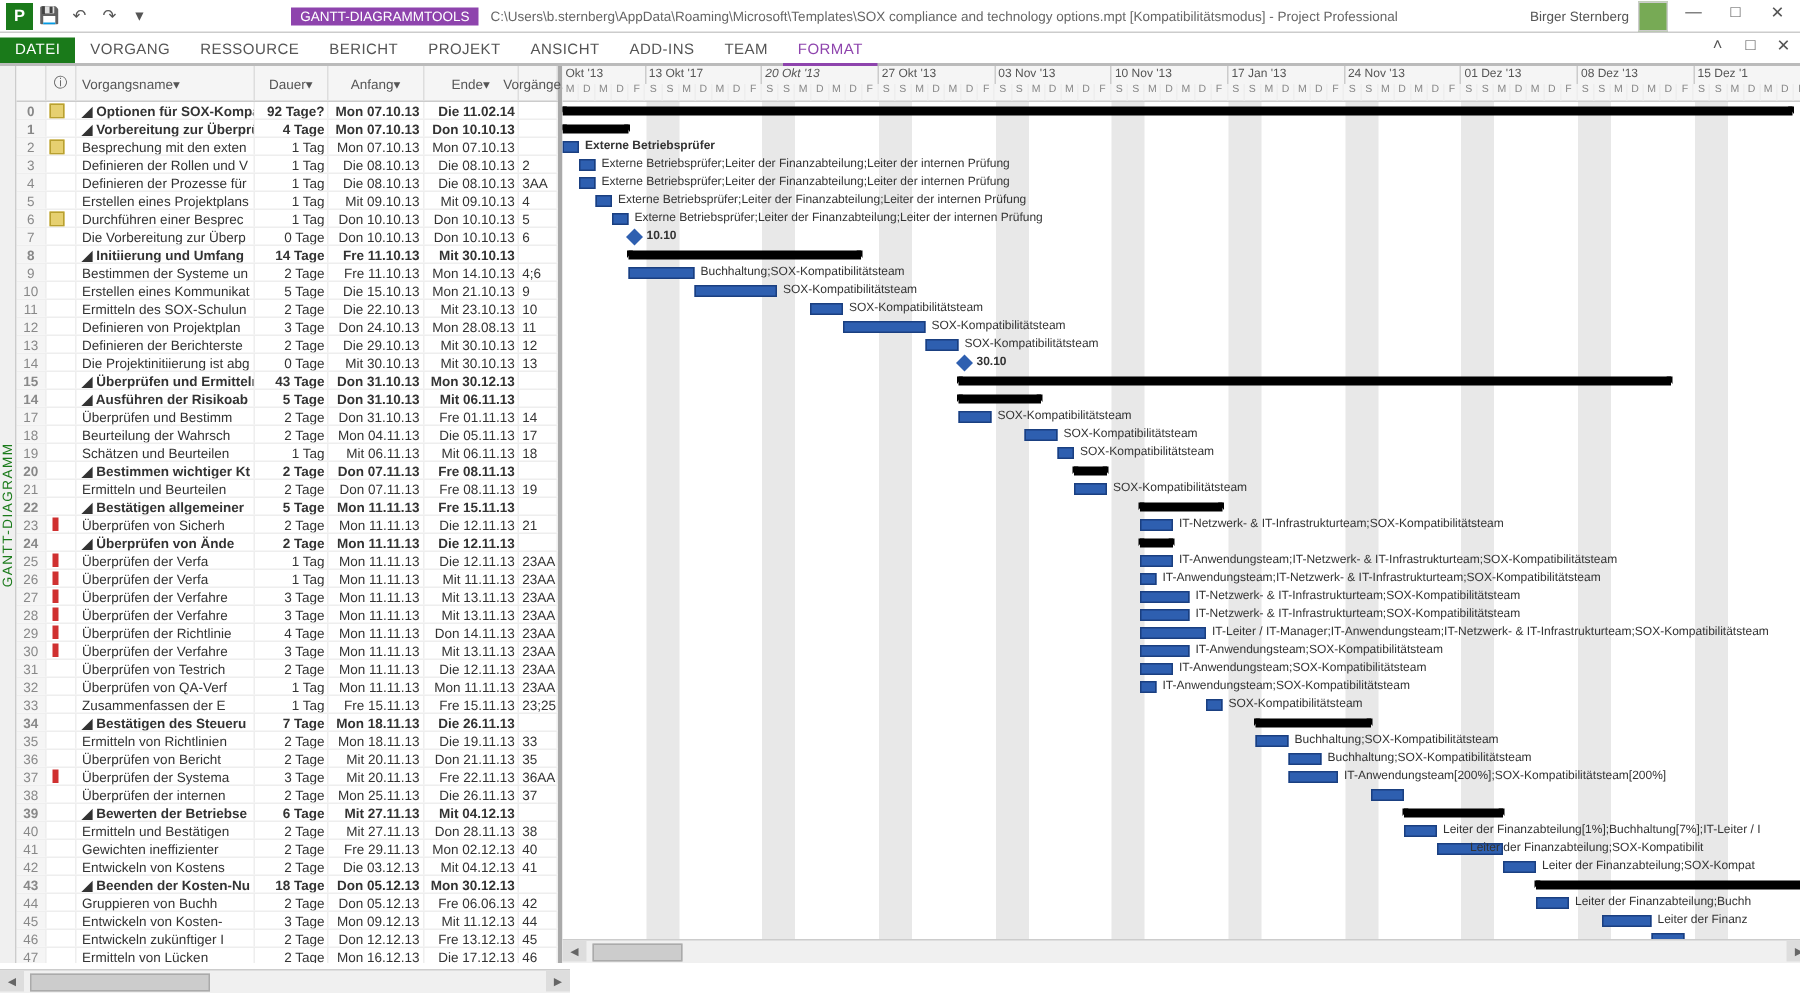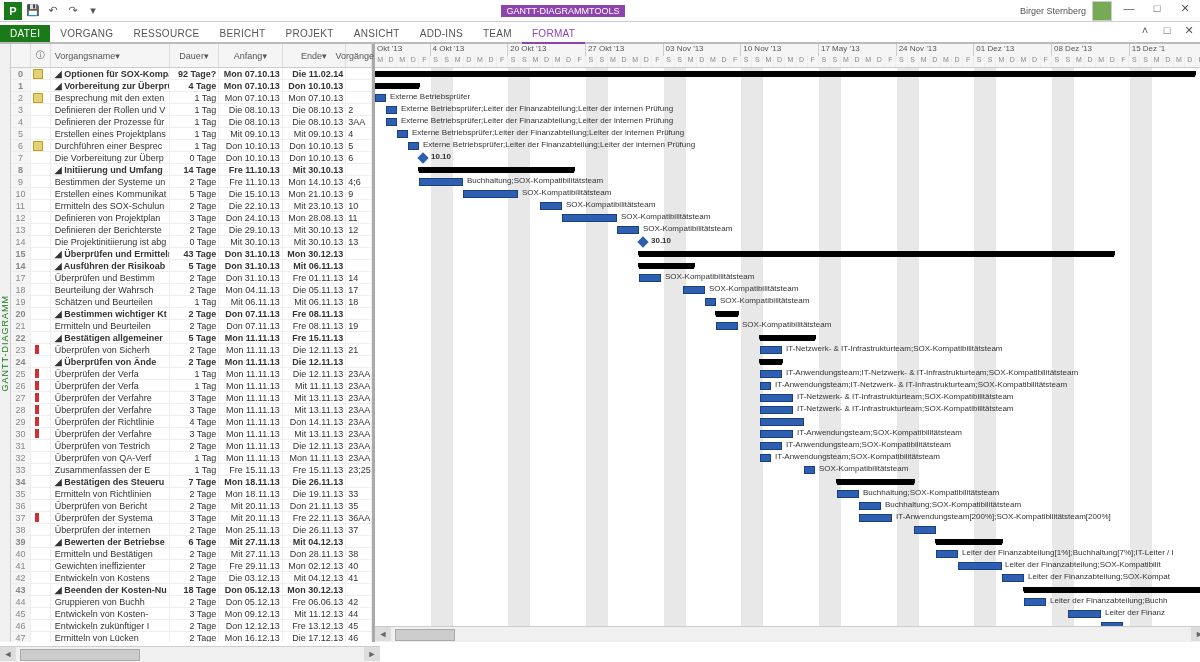--- a/index.html
+++ b/index.html
@@ -87,20 +87,21 @@
 <div class="titlebar">
   <div class="qat">
     <div class="qat-btn" style="background:#1a7a1a;color:#fff;font-weight:bold">P</div>
     <div class="qat-btn">💾</div>
     <div class="qat-btn">↶</div>
     <div class="qat-btn">↷</div>
     <div class="qat-btn">▾</div>
   </div>
   <div class="center">
     <span class="tool-tab">GANTT-DIAGRAMMTOOLS</span>
+    <span class="title-path">C:\Users\b.sternberg\AppData\Roaming\Microsoft\Templates\SOX compliance and technology options.mpt [Kompatibilitätsmodus] - Project Professional</span>
   </div>
   <div class="right">
     <span class="user">Birger Sternberg</span>
     <div class="avatar"></div>
     <div class="winbtn">—</div>
     <div class="winbtn">□</div>
     <div class="winbtn">✕</div>
   </div>
 </div>
 
@@ -590,26 +591,26 @@
           <div class="col-end">Die 17.12.13</div>
           <div class="col-pred">46</div>
         </div>
       </div>
   </div>
 
   <div class="chart">
     <div class="timescale">
       <div class="ts-major" id="ts-major">
           <div style="width: 55.5px;">Okt '13</div>
-          <div style="width: 77.7px;">4 Okt '13</div>
-          <div style="width: 77.7px;">20 Okt '13</div>
+          <div style="width: 77.7px;">13 Okt '17</div>
+          <div style="width: 77.7px; font-style: italic;">20 Okt '13</div>
           <div style="width: 77.7px;">27 Okt '13</div>
           <div style="width: 77.7px;">03 Nov '13</div>
           <div style="width: 77.7px;">10 Nov '13</div>
-          <div style="width: 77.7px;">17 May '13</div>
+          <div style="width: 77.7px;">17 Jan '13</div>
           <div style="width: 77.7px;">24 Nov '13</div>
           <div style="width: 77.7px;">01 Dez '13</div>
           <div style="width: 77.7px;">08 Dez '13</div>
           <div style="width: 77.7px;">15 Dez '1</div>
         </div>
       <div class="ts-minor" id="ts-minor">
           <div>M</div>
           <div>D</div>
           <div>M</div>
           <div>D</div>
@@ -698,21 +699,21 @@
         <div class="weekend" style="left: 677.1px;"></div>
         <div class="weekend" style="left: 754.8px;"></div>
         <div class="bar-row" style="top: 0px;">
           <div class="summary-bar" style="left: 0px; width: 820px;"></div>
         </div>
         <div class="bar-row" style="top: 12px;">
           <div class="summary-bar" style="left: 0px; width: 44px;"></div>
         </div>
         <div class="bar-row" style="top: 24px;">
           <div class="bar" style="left: 0px; width: 11px;"></div>
-          <div class="bar-label" style="left: 15px;">Externe Betriebsprüfer</div>
+          <div class="bar-label" style="left: 15px; font-weight: bold;">Externe Betriebsprüfer</div>
         </div>
         <div class="bar-row" style="top: 36px;">
           <div class="bar" style="left: 11px; width: 11px;"></div>
           <div class="bar-label" style="left: 26px;">Externe Betriebsprüfer;Leiter der Finanzabteilung;Leiter der internen Prüfung</div>
         </div>
         <div class="bar-row" style="top: 48px;">
           <div class="bar" style="left: 11px; width: 11px;"></div>
           <div class="bar-label" style="left: 26px;">Externe Betriebsprüfer;Leiter der Finanzabteilung;Leiter der internen Prüfung</div>
         </div>
         <div class="bar-row" style="top: 60px;">
@@ -800,20 +801,21 @@
         <div class="bar-row" style="top: 324px;">
           <div class="bar" style="left: 385px; width: 33px;"></div>
           <div class="bar-label" style="left: 422px;">IT-Netzwerk- &amp; IT-Infrastrukturteam;SOX-Kompatibilitätsteam</div>
         </div>
         <div class="bar-row" style="top: 336px;">
           <div class="bar" style="left: 385px; width: 33px;"></div>
           <div class="bar-label" style="left: 422px;">IT-Netzwerk- &amp; IT-Infrastrukturteam;SOX-Kompatibilitätsteam</div>
         </div>
         <div class="bar-row" style="top: 348px;">
           <div class="bar" style="left: 385px; width: 44px;"></div>
+          <div class="bar-label" style="left: 433px;">IT-Leiter / IT-Manager;IT-Anwendungsteam;IT-Netzwerk- &amp; IT-Infrastrukturteam;SOX-Kompatibilitätsteam</div>
         </div>
         <div class="bar-row" style="top: 360px;">
           <div class="bar" style="left: 385px; width: 33px;"></div>
           <div class="bar-label" style="left: 422px;">IT-Anwendungsteam;SOX-Kompatibilitätsteam</div>
         </div>
         <div class="bar-row" style="top: 372px;">
           <div class="bar" style="left: 385px; width: 22px;"></div>
           <div class="bar-label" style="left: 411px;">IT-Anwendungsteam;SOX-Kompatibilitätsteam</div>
         </div>
         <div class="bar-row" style="top: 384px;">
@@ -844,21 +846,21 @@
         </div>
         <div class="bar-row" style="top: 468px;">
           <div class="summary-bar" style="left: 561px; width: 66px;"></div>
         </div>
         <div class="bar-row" style="top: 480px;">
           <div class="bar" style="left: 561px; width: 22px;"></div>
           <div class="bar-label" style="left: 587px;">Leiter der Finanzabteilung[1%];Buchhaltung[7%];IT-Leiter / I</div>
         </div>
         <div class="bar-row" style="top: 492px;">
           <div class="bar" style="left: 583px; width: 44px;"></div>
-          <div class="bar-label" style="left: 630px; text-align: center;">Leiter der Finanzabteilung;SOX-Kompatibilit</div>
+          <div class="bar-label" style="left: 605px; text-align: center;">Leiter der Finanzabteilung;SOX-Kompatibilit</div>
         </div>
         <div class="bar-row" style="top: 504px;">
           <div class="bar" style="left: 627px; width: 22px;"></div>
           <div class="bar-label" style="left: 653px;">Leiter der Finanzabteilung;SOX-Kompat</div>
         </div>
         <div class="bar-row" style="top: 516px;">
           <div class="summary-bar" style="left: 649px; width: 198px;"></div>
         </div>
         <div class="bar-row" style="top: 528px;">
           <div class="bar" style="left: 649px; width: 22px;"></div>

